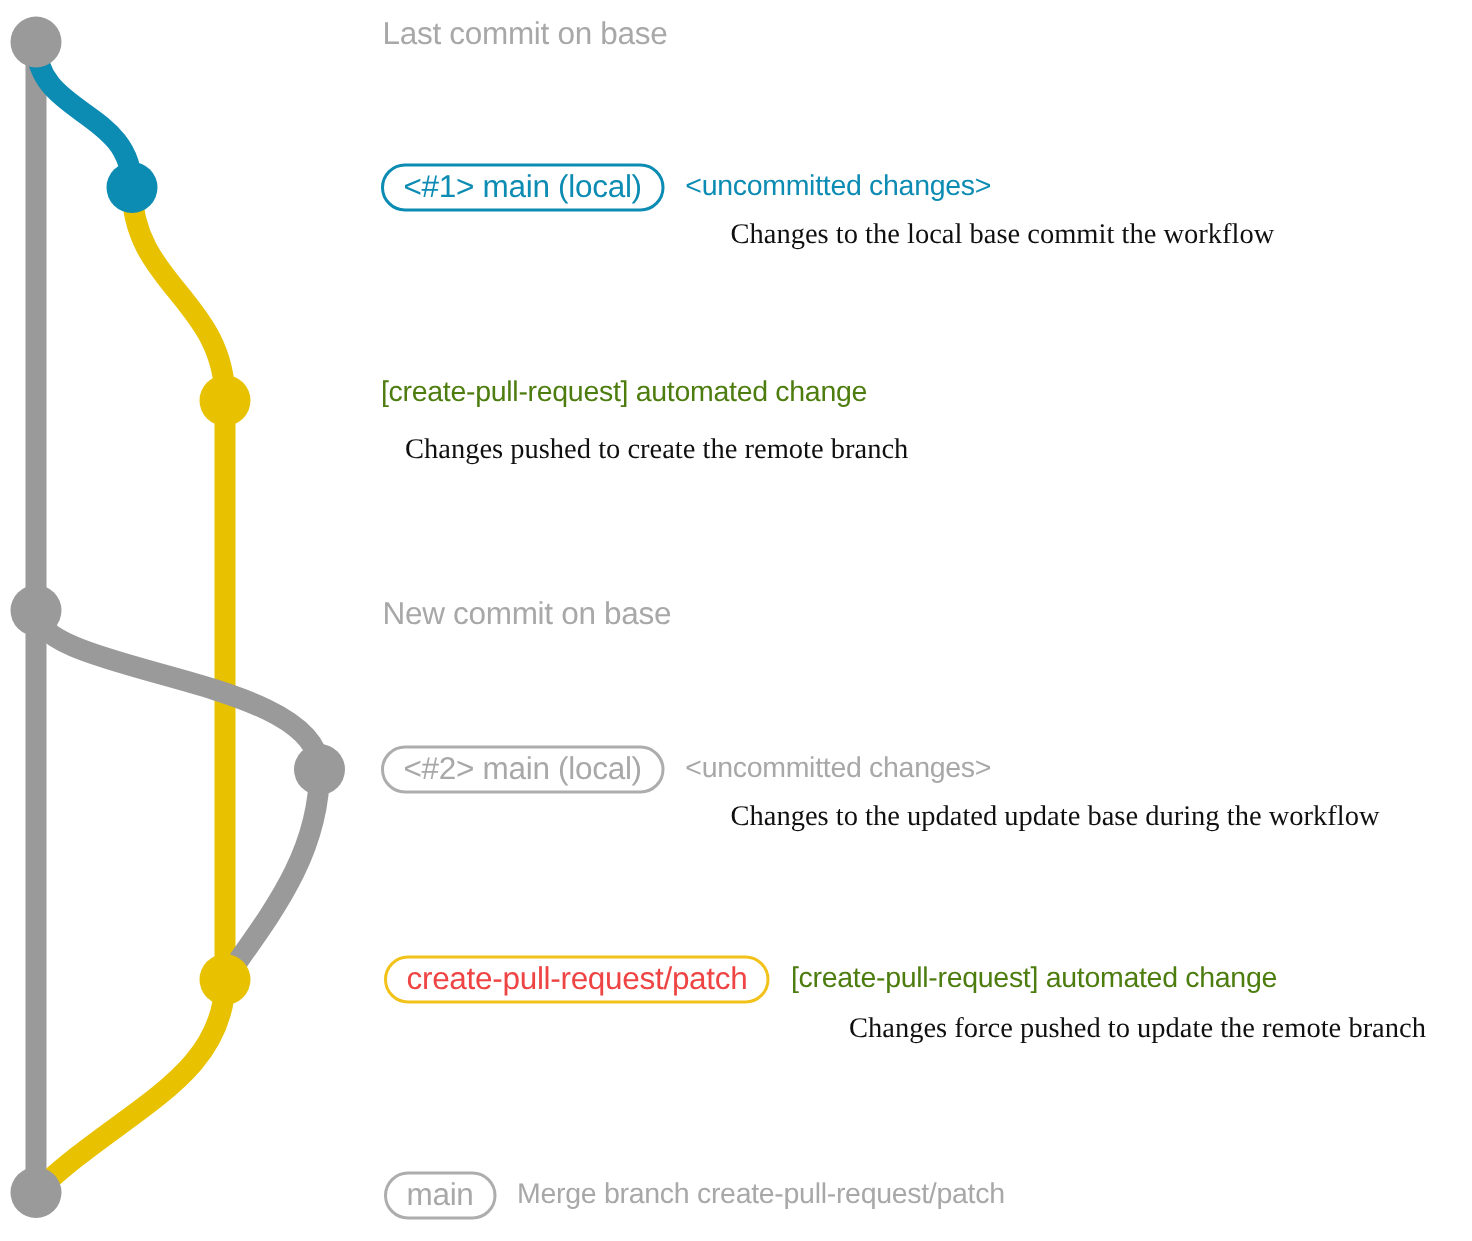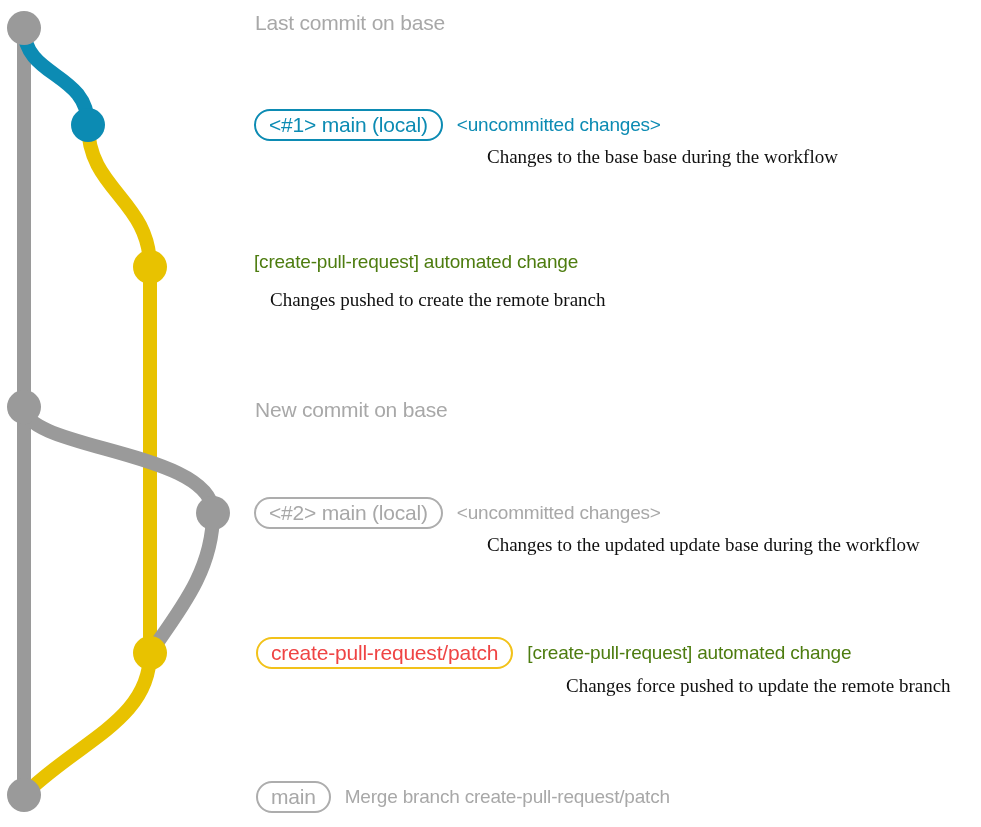--- a/index.html
+++ b/index.html
@@ -114,21 +114,21 @@
 </svg>
 
 <div class="layer">
 
   <div class="headline" style="left:255px; top:11px;">Last commit on base</div>
 
   <div class="row" style="left:254px; top:109px;justify-content:flex-end;">
     <span class="badge blue">&lt;#1&gt; main (local)</span>
     <span class="subject blue">&lt;uncommitted changes&gt;</span>
   </div>
-  <div class="desc" style="left:487px; top:146px;">Changes to the base base during the workflow</div>
+  <div class="desc" style="left:487px; top:146px;">Changes to the local base commit the workflow</div>
 
   <div class="row" style="left:254px; top:251px;">
     <span class="subject yellow nobadge">[create-pull-request] automated change</span>
   </div>
   <div class="desc" style="left:270px; top:289px;">Changes pushed to create the remote branch</div>
 
   <div class="headline" style="left:255px; top:398px;">New commit on base</div>
 
   <div class="row" style="left:254px; top:497px;">
     <span class="badge gray">&lt;#2&gt; main (local)</span>

